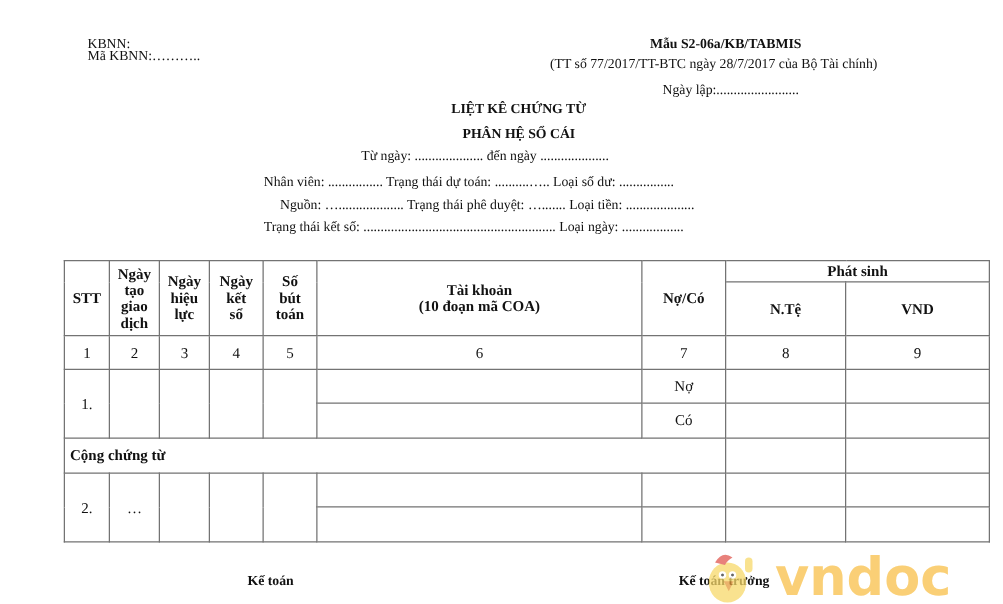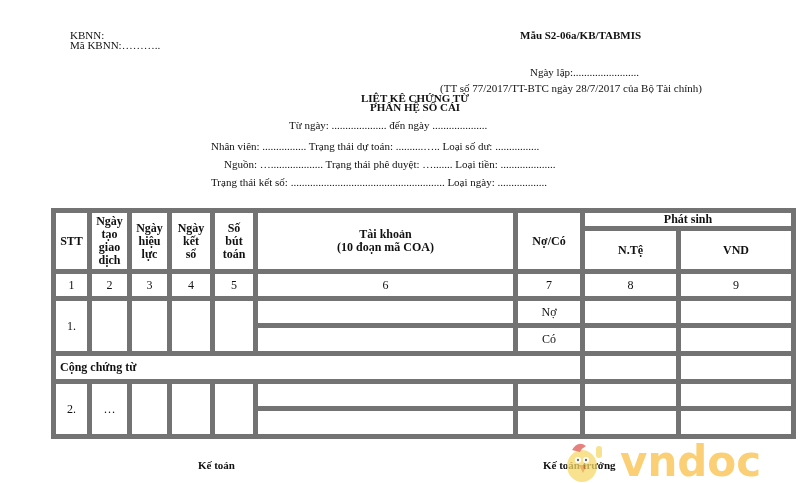--- a/index.html
+++ b/index.html
@@ -4,38 +4,38 @@
 <style>
   html, body { margin: 0; padding: 0; background: #ffffff; }
   body { width: 802px; height: 483px; position: relative; overflow: hidden;
          font-family: "Liberation Serif", serif; color: #111; }
   .abs { position: absolute; white-space: nowrap; }
   .t12 { font-size: 11px; }
   .b { font-weight: bold; }
 
   table.main { position: absolute; left: 51px; top: 208px; border-collapse: collapse;
                table-layout: fixed; width: 740px; font-size: 12px; }
-  table.main td, table.main th { border: 5px solid #737373; padding: 0; text-align: center;
+  table.main td, table.main th { border: 1px solid #737373; padding: 0; text-align: center;
                vertical-align: middle; line-height: 13px; }
   table.main th { font-weight: bold; }
   .left { text-align: left !important; padding-left: 4px !important; }
 
   .watermark { position: absolute; left: 560px; top: 440px; width: 235px; height: 43px; }
 </style>
 </head>
 <body>
 
 <div class="abs t12" style="left:70px; top:29px;">KBNN:</div>
 <div class="abs t12" style="left:70px; top:39px;">Mã KBNN:………..</div>
 
 <div class="abs t12 b" style="left:520px; top:29px;text-align:right;">Mẫu S2-06a/KB/TABMIS</div>
-<div class="abs t12" style="left:440px; top:45px;margin-top:37px;">(TT số 77/2017/TT-BTC ngày 28/7/2017 của Bộ Tài chính)</div>
+<div class="abs t12" style="left:440px; top:45px;">(TT số 77/2017/TT-BTC ngày 28/7/2017 của Bộ Tài chính)</div>
 <div class="abs t12" style="left:530px; top:66px;">Ngày lập:........................</div>
 
-<div class="abs t12 b" style="left:361px; top:92px;">LIỆT KÊ CHỨNG TỪ</div>
+<div class="abs t12 b" style="left:361px; top:81px;">LIỆT KÊ CHỨNG TỪ</div>
 <div class="abs t12 b" style="left:370px; top:101px;">PHÂN HỆ SỔ CÁI</div>
 <div class="abs t12" style="left:289px; top:119px;">Từ ngày: .................... đến ngày ....................</div>
 
 <div class="abs t12" style="left:211px; top:140px;">Nhân viên: ................ Trạng thái dự toán: ..........….. Loại số dư: ................</div>
 <div class="abs t12" style="left:224px; top:158px;">Nguồn: …................... Trạng thái phê duyệt: …....... Loại tiền: ....................</div>
 <div class="abs t12" style="left:211px; top:176px;">Trạng thái kết số: ........................................................ Loại ngày: ..................</div>
 
 <table class="main">
   <colgroup>
     <col style="width:36px">

